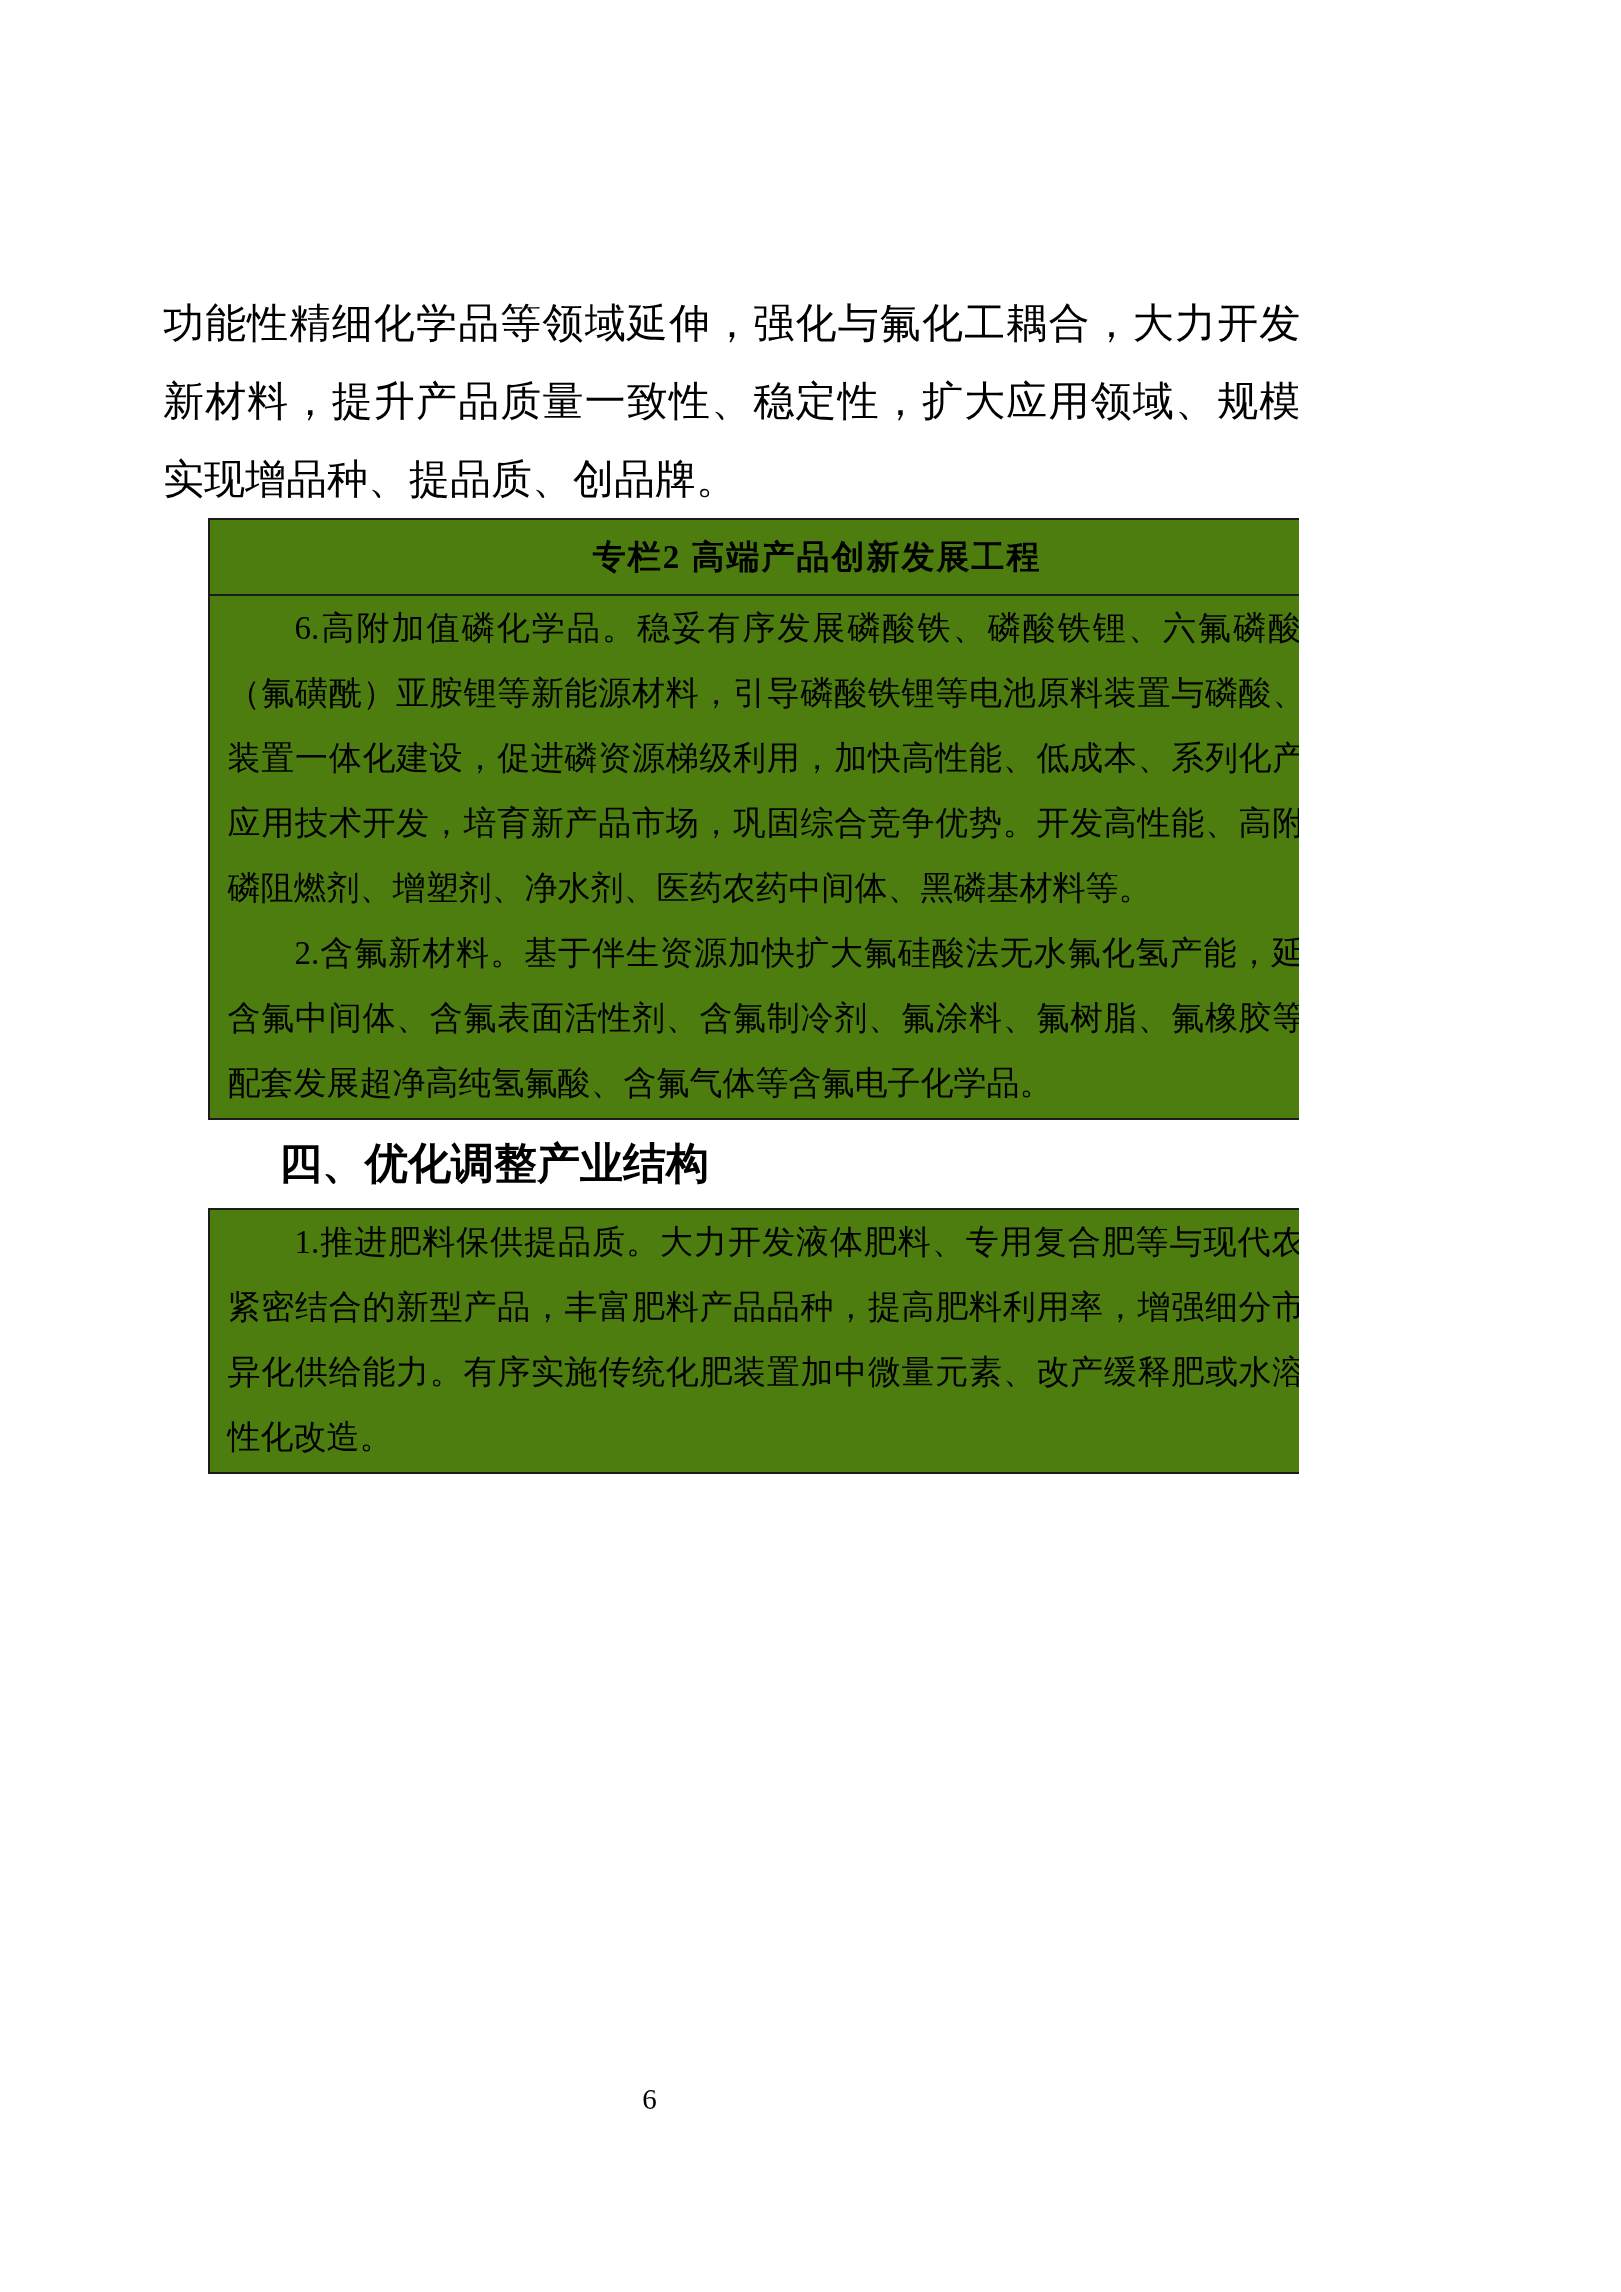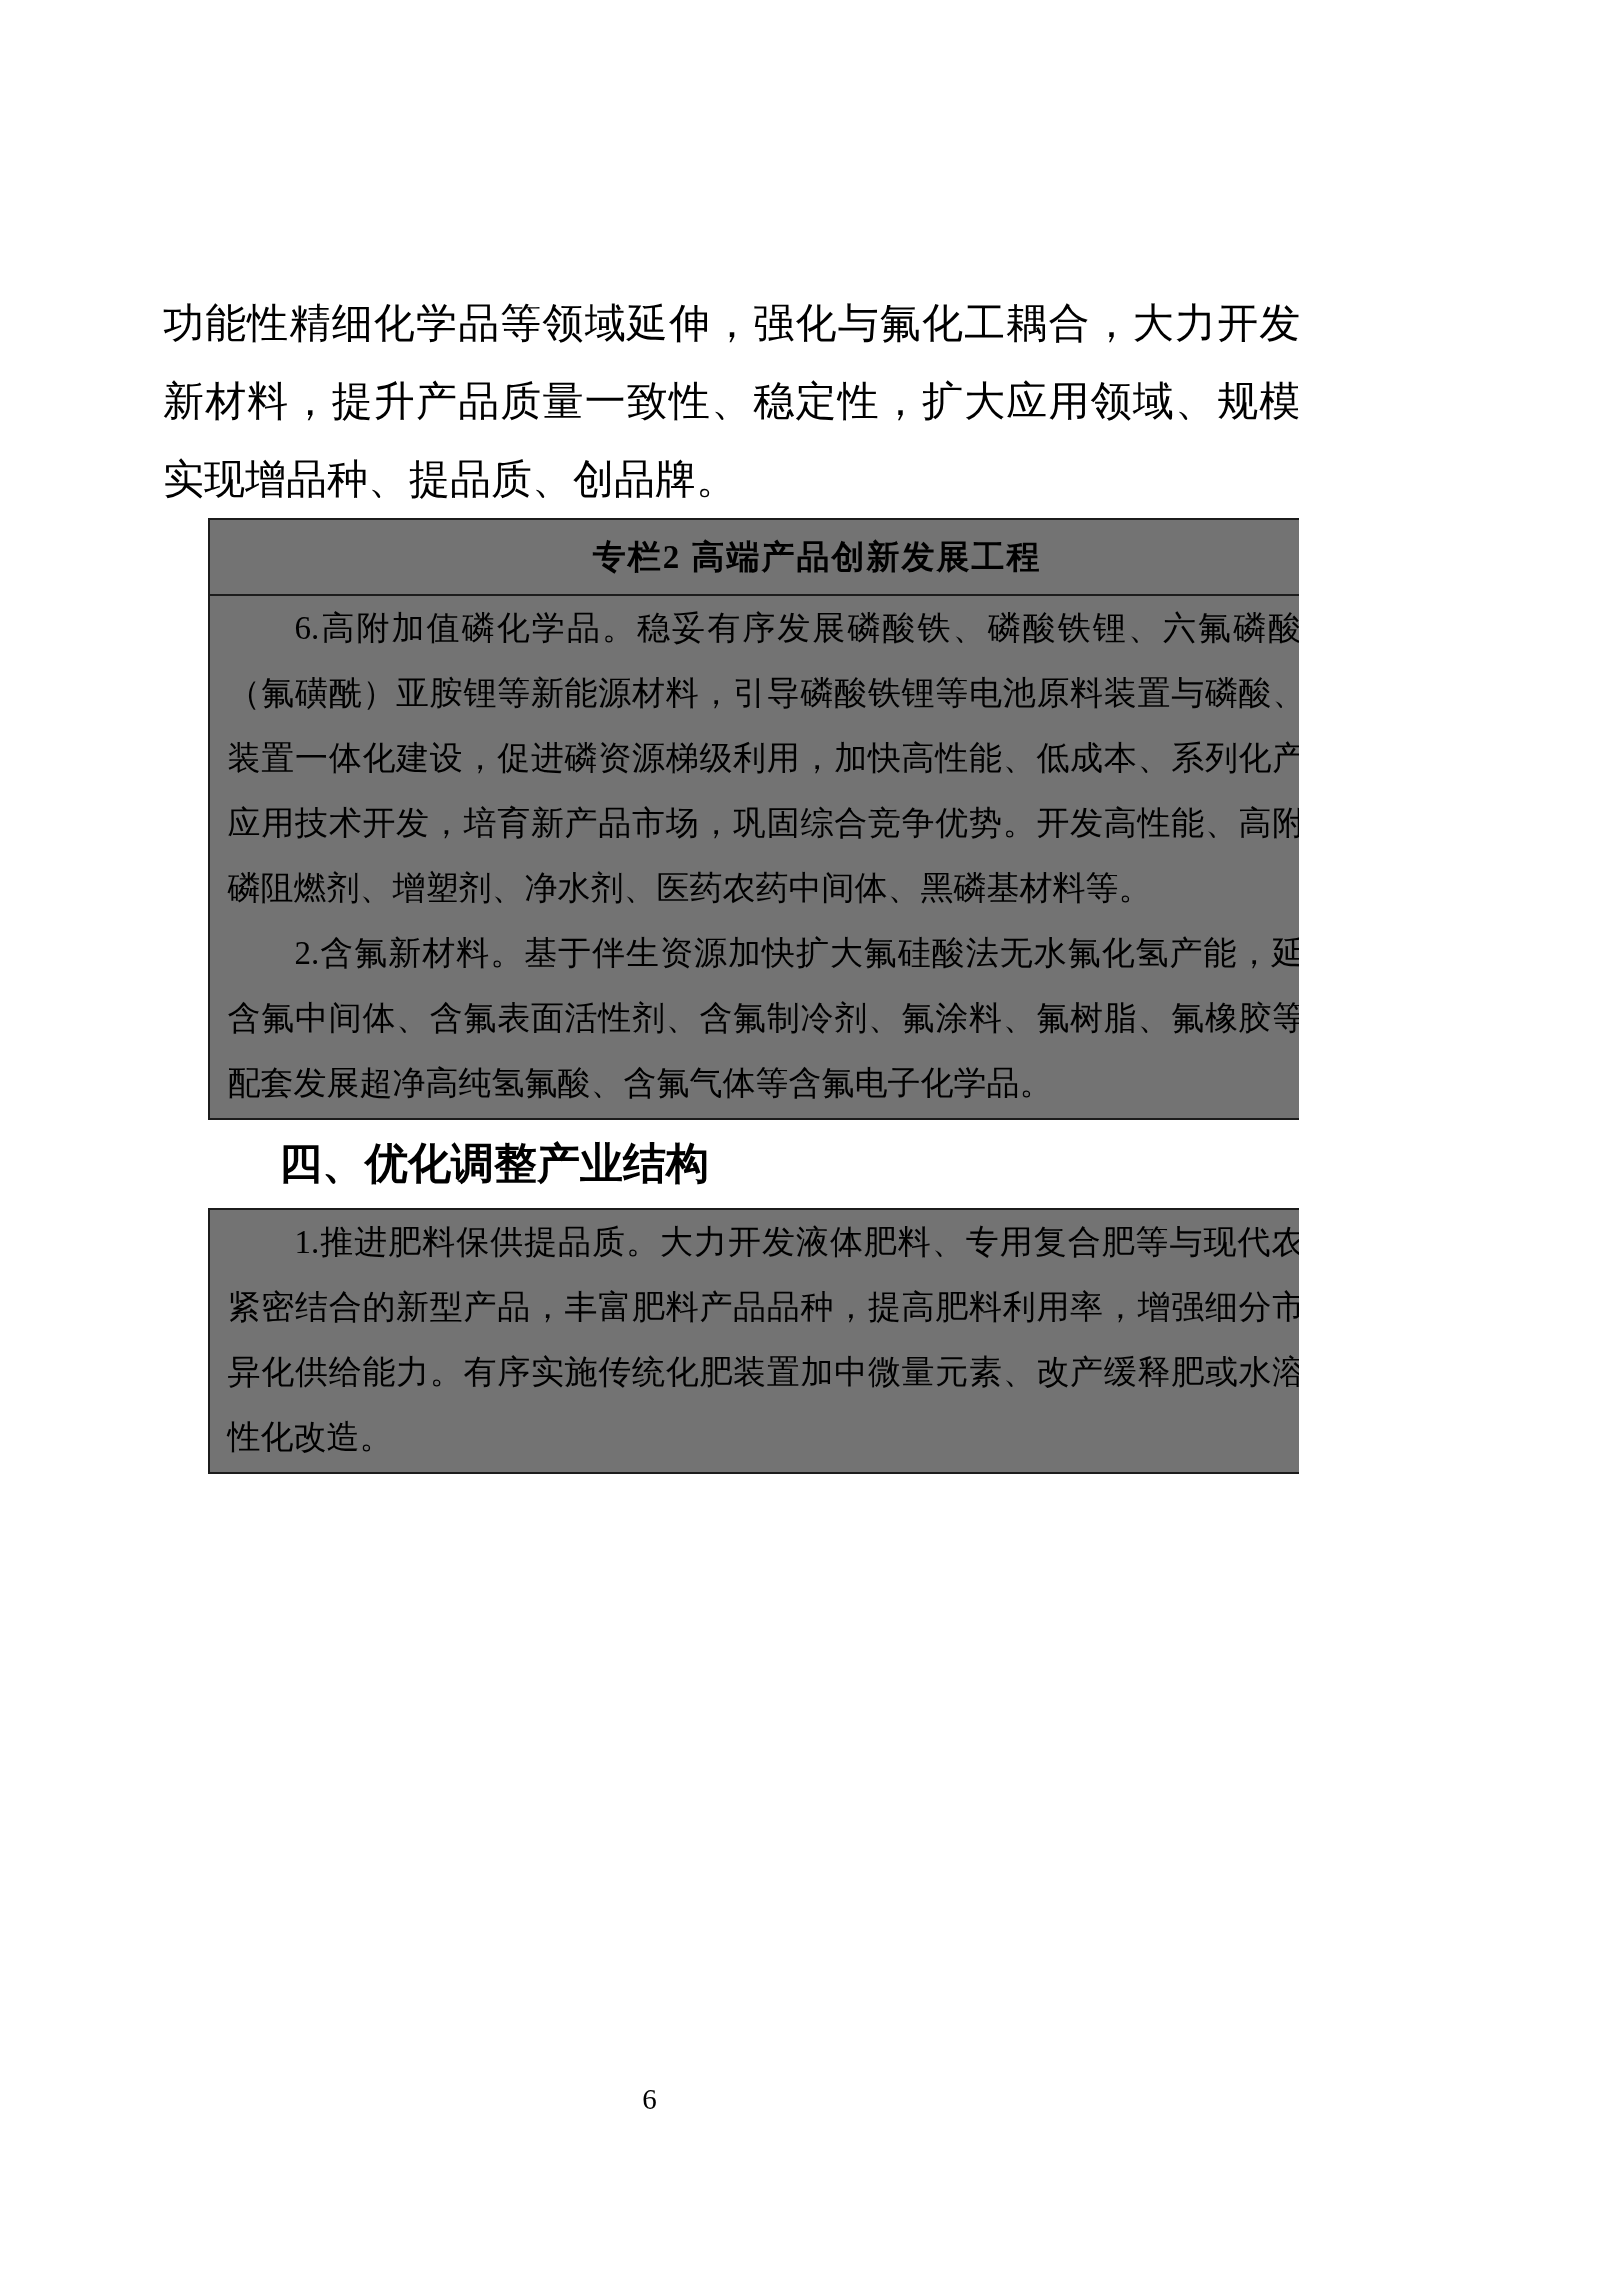--- a/index.html
+++ b/index.html
@@ -43,21 +43,21 @@
     font-family: Liberation Mono, monospace;
     font-weight: bold;
     font-size: 43px;
     line-height: 82px;
     text-indent: 116px;
   }
   .callout-box {
     margin: 0 43px 0 45px;
     border: 2px solid #1c1c1c;
     box-sizing: border-box;
-    background: #737373;
+    background: #4d7c0f;
   }
   .box-title-row {
     height: 74px;
     border-bottom: 2px solid #1c1c1c;
     display: flex;
     align-items: center;
     justify-content: center;
   }
   .box-title {
     font-weight: bold;

